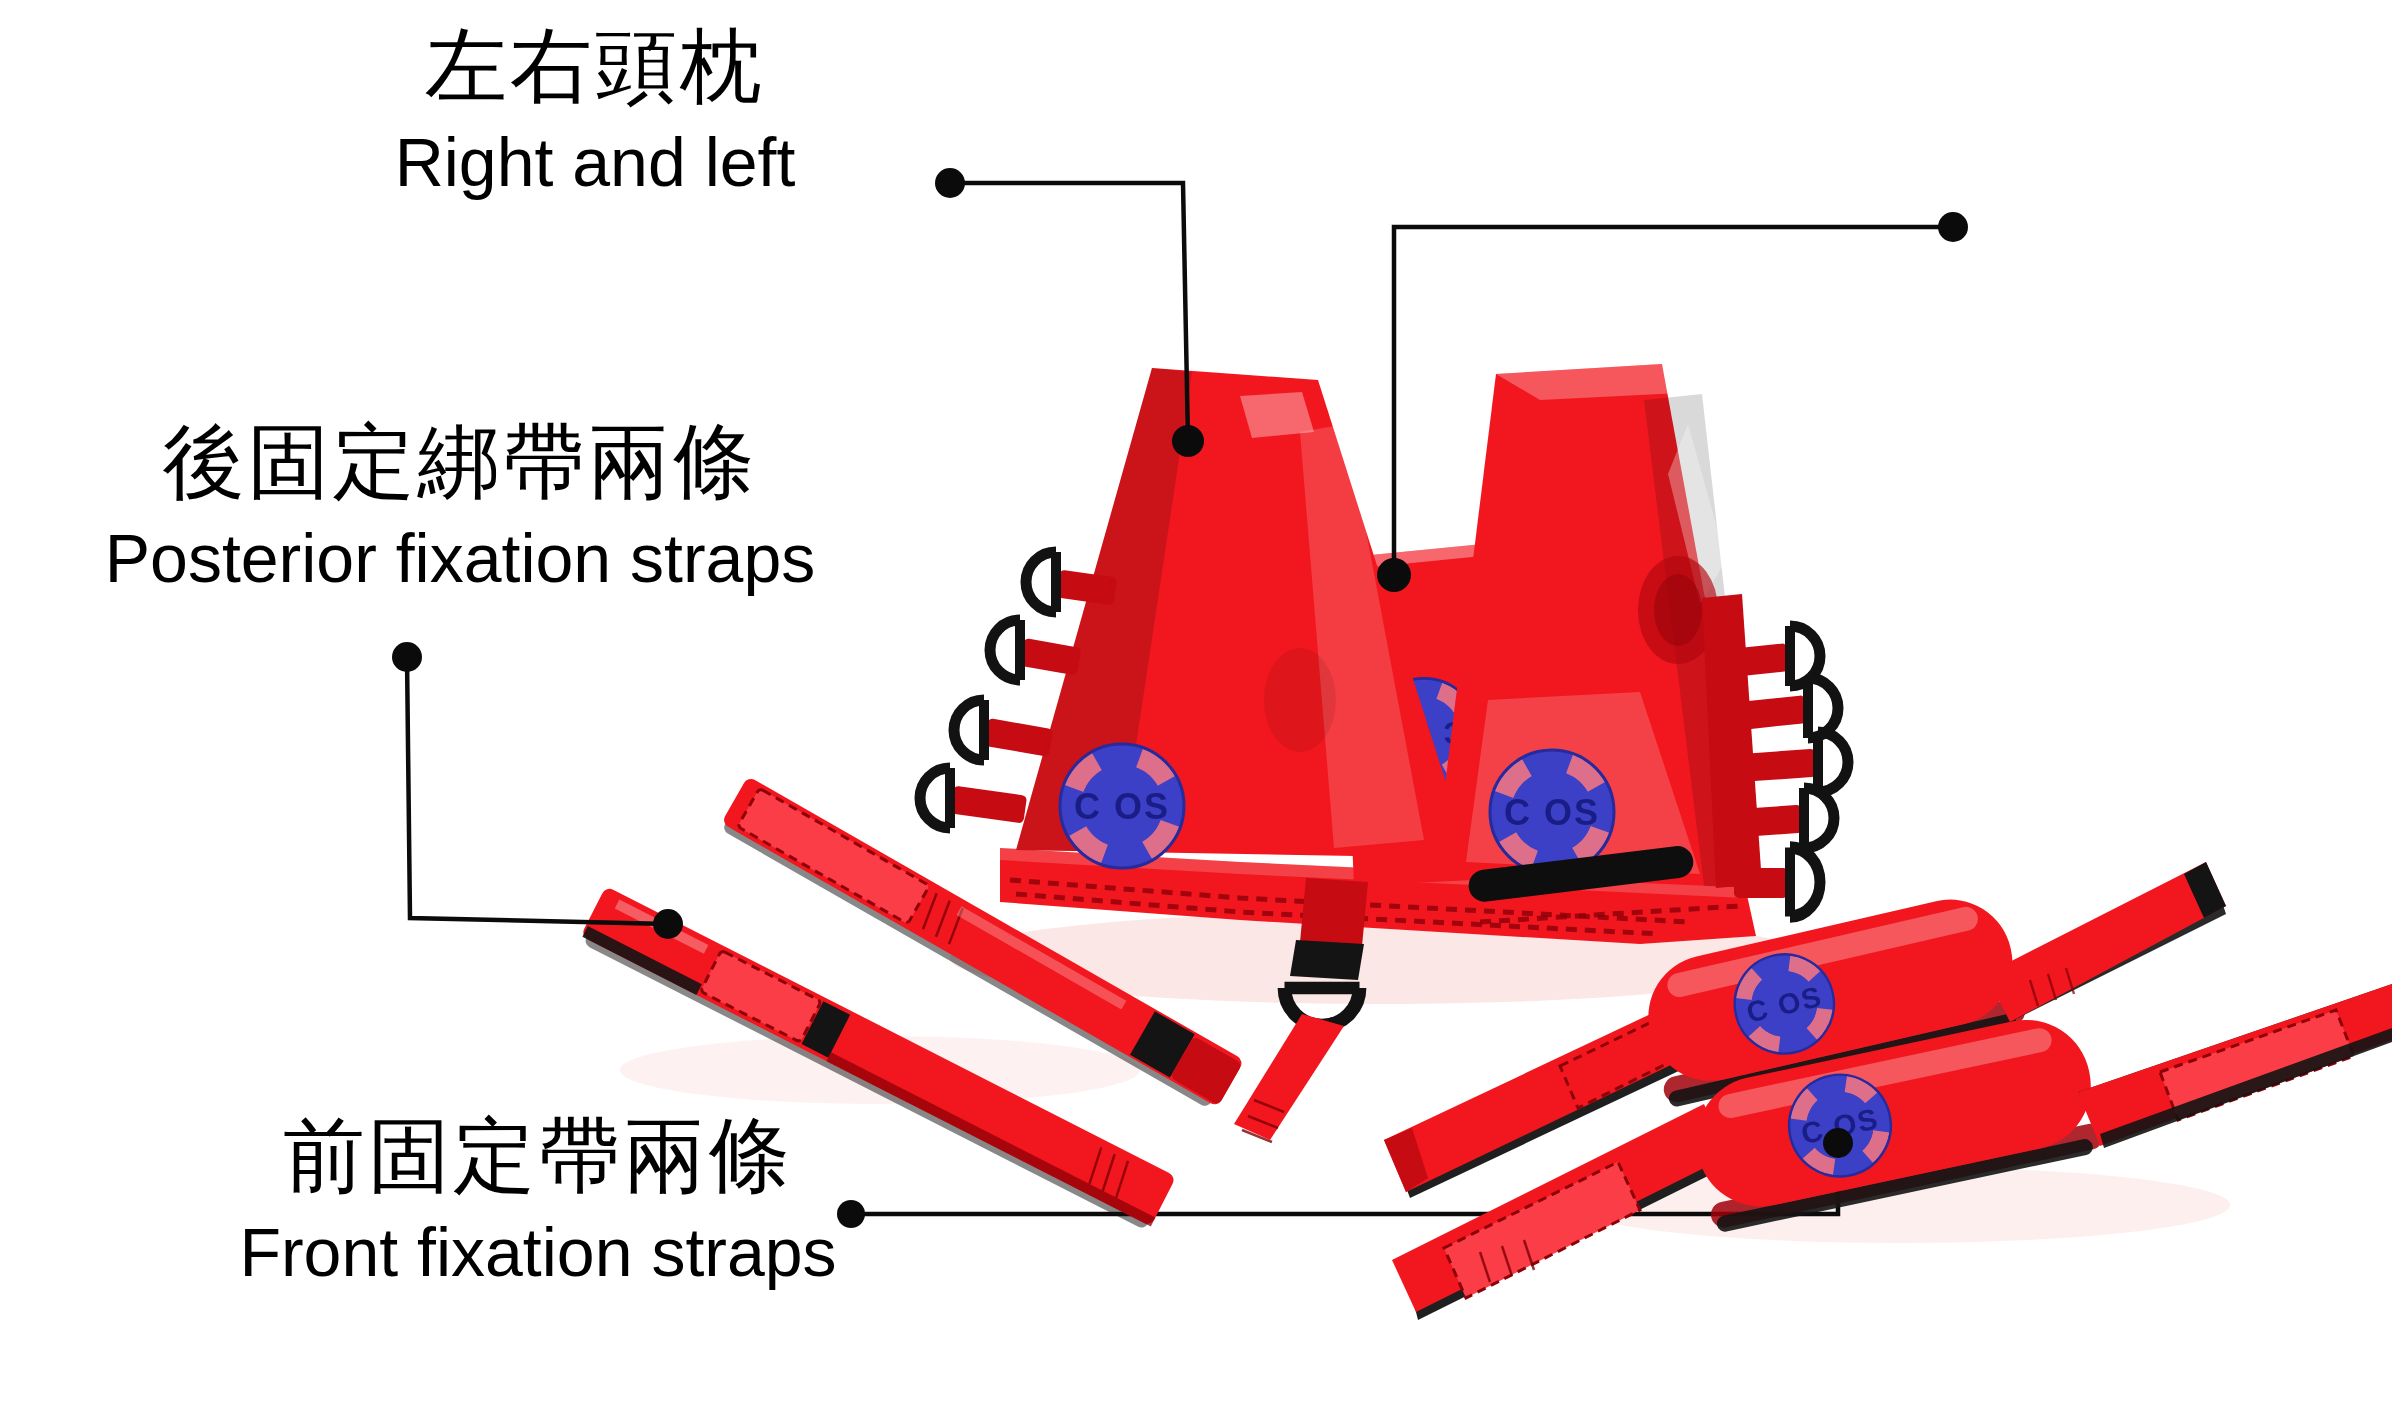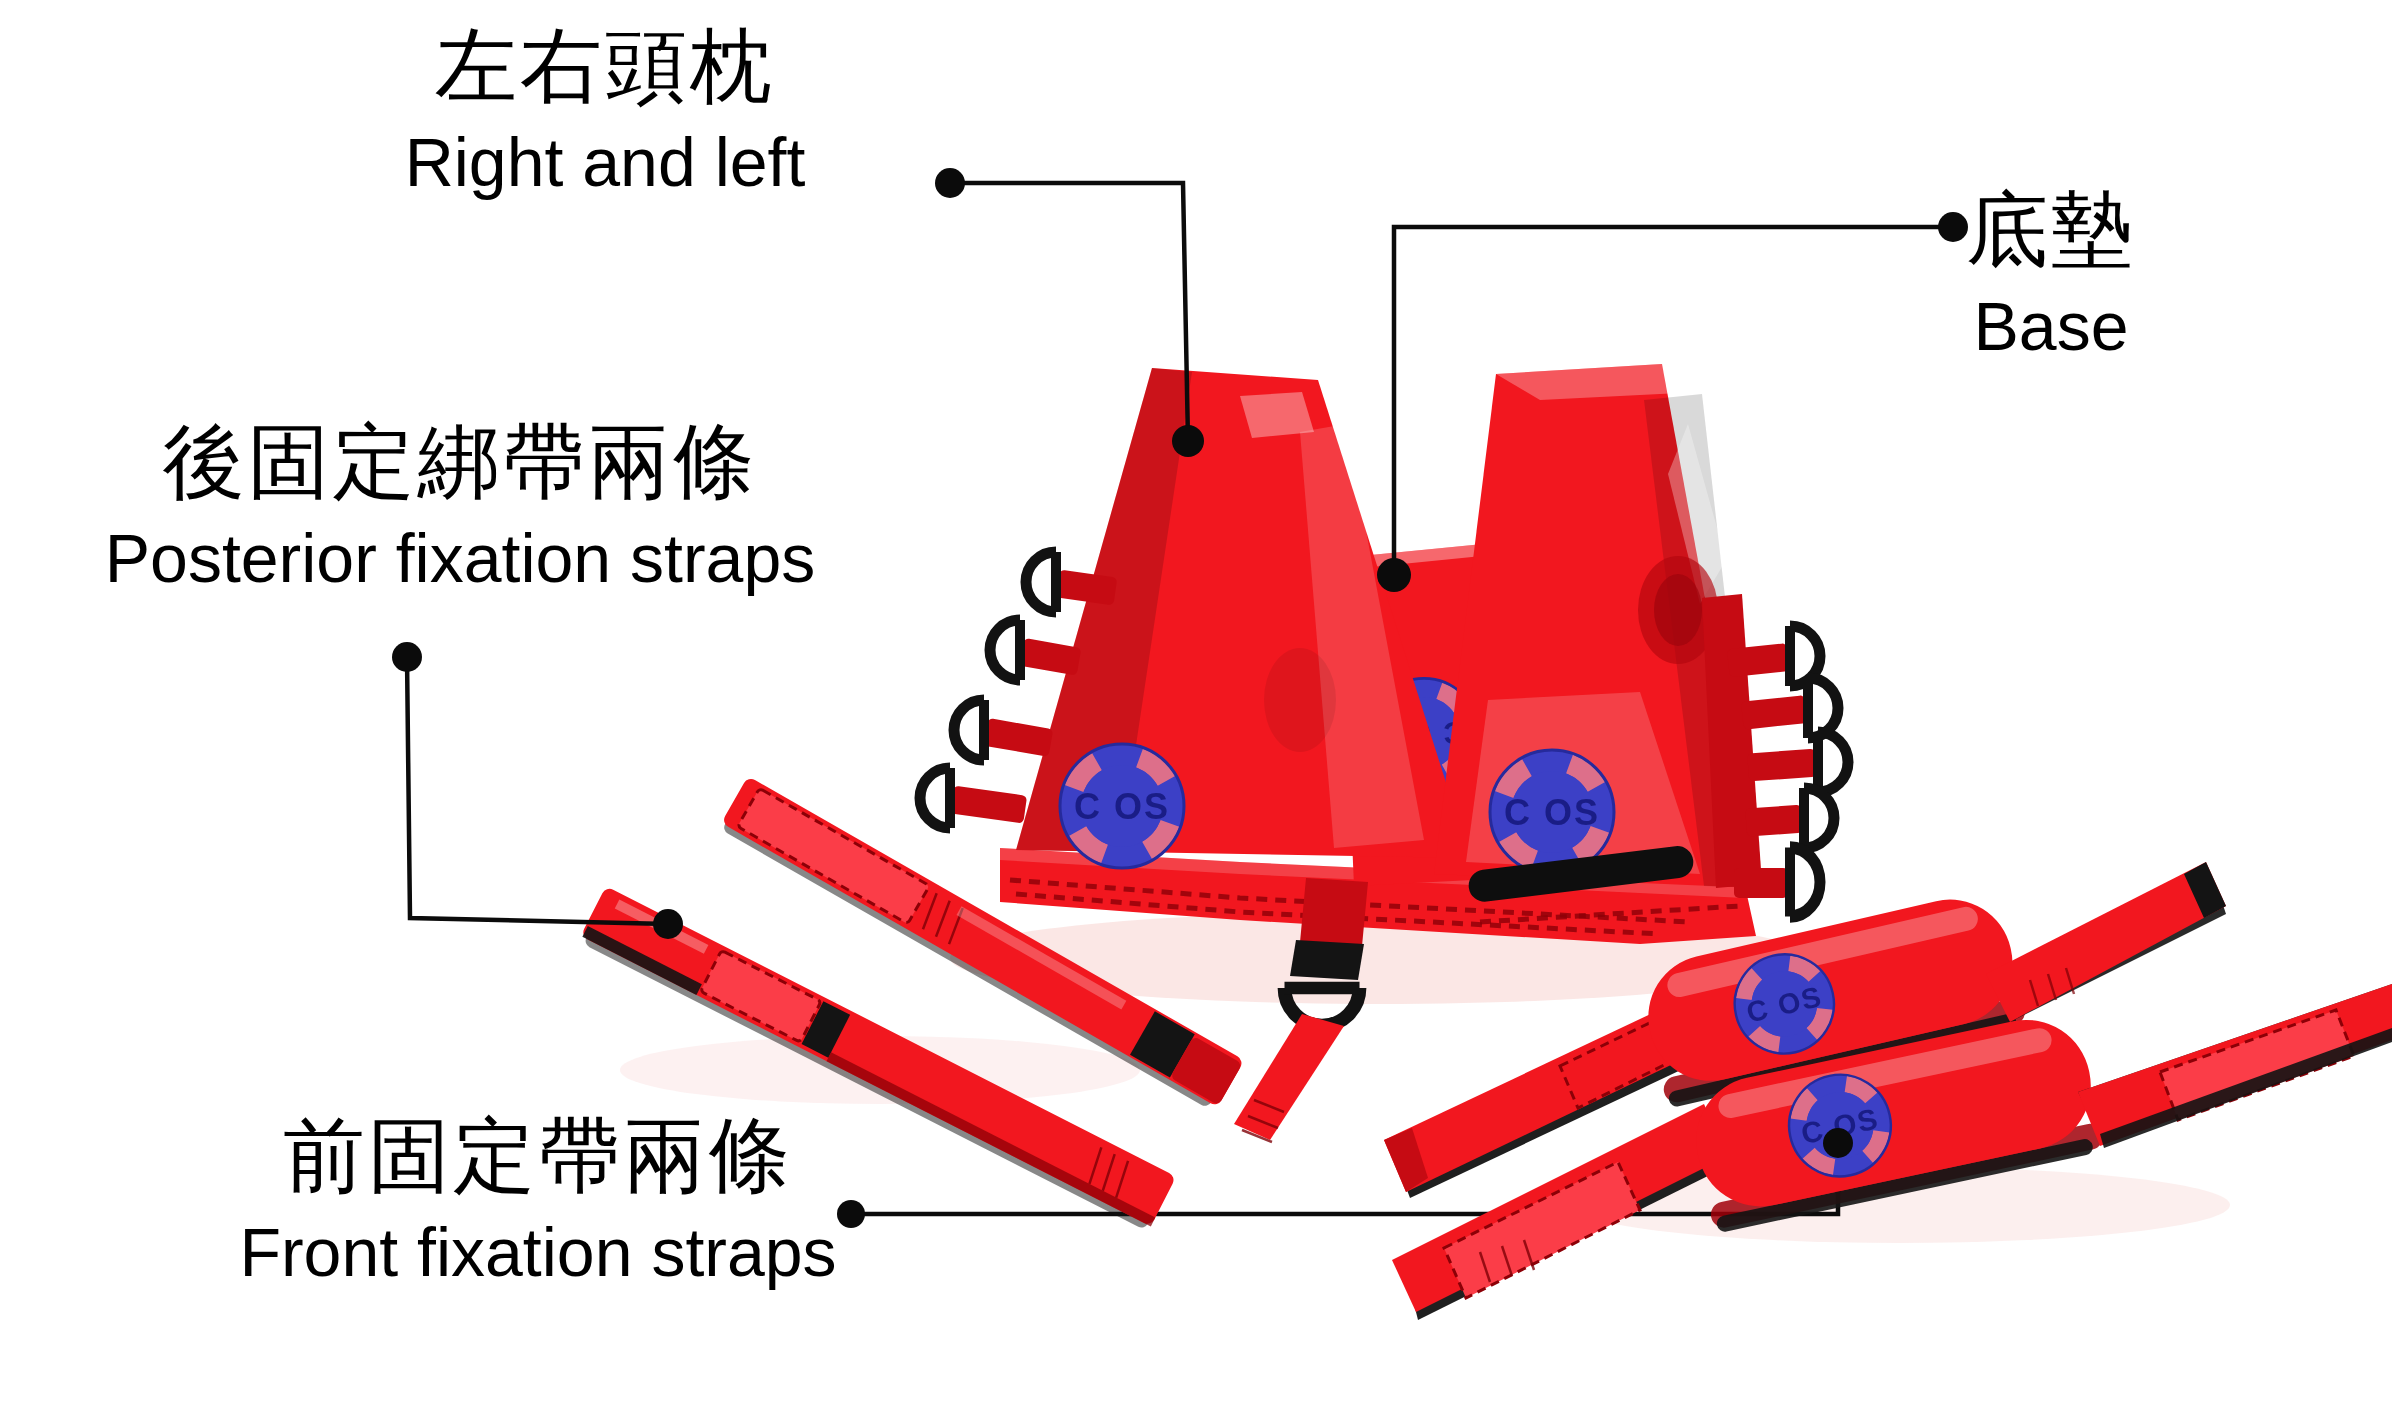--- a/index.html
+++ b/index.html
@@ -185,29 +185,25 @@
     <circle class="dot" cx="950" cy="183" r="15"></circle>
     <circle class="dot" cx="1188" cy="441" r="16"></circle>
     <circle class="dot" cx="1953" cy="227" r="15"></circle>
     <circle class="dot" cx="1394" cy="575" r="17"></circle>
     <circle class="dot" cx="407" cy="657" r="15"></circle>
     <circle class="dot" cx="668" cy="924" r="15"></circle>
     <circle class="dot" cx="851" cy="1214" r="14"></circle>
     <circle class="dot" cx="1838" cy="1143" r="15"></circle>
   </svg>
 
-  <div class="label" style="left:150px;top:14px;width:910px;">
+  <div class="label" style="left:140px;top:14px;width:910px;">
     <div class="zh">左右頭枕</div>
     <div class="en">Right and left</div>
   </div>
 
-  <div class="label" style="left:1860px;top:178px;width:382px;">
-    <div class="zh">底墊</div>
-    <div class="en">Base</div>
-  </div>
 
   <div class="label" style="left:15px;top:410px;width:890px;text-align:center;">
     <div class="zh">後固定綁帶兩條</div>
     <div class="en">Posterior fixation straps</div>
   </div>
 
   <div class="label" style="left:135px;top:1104px;width:806px;">
     <div class="zh">前固定帶兩條</div>
     <div class="en">Front fixation straps</div>
   </div>

